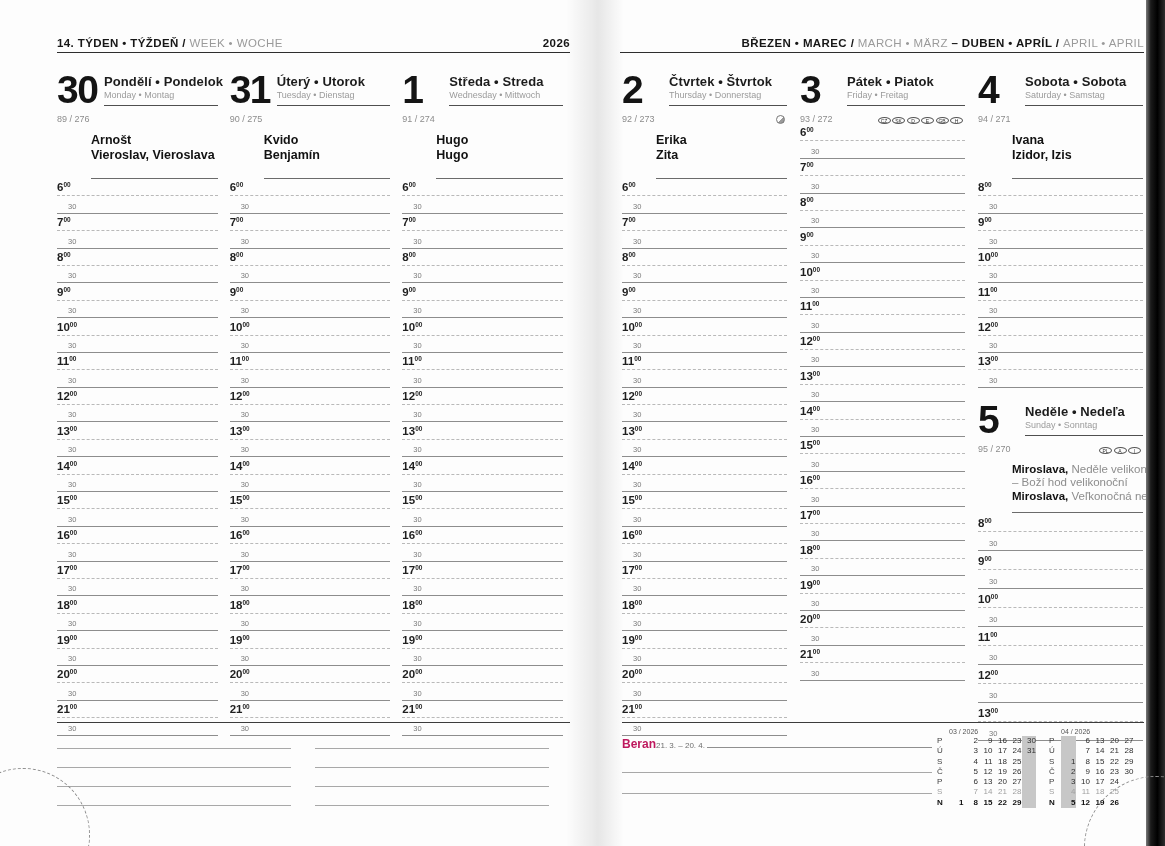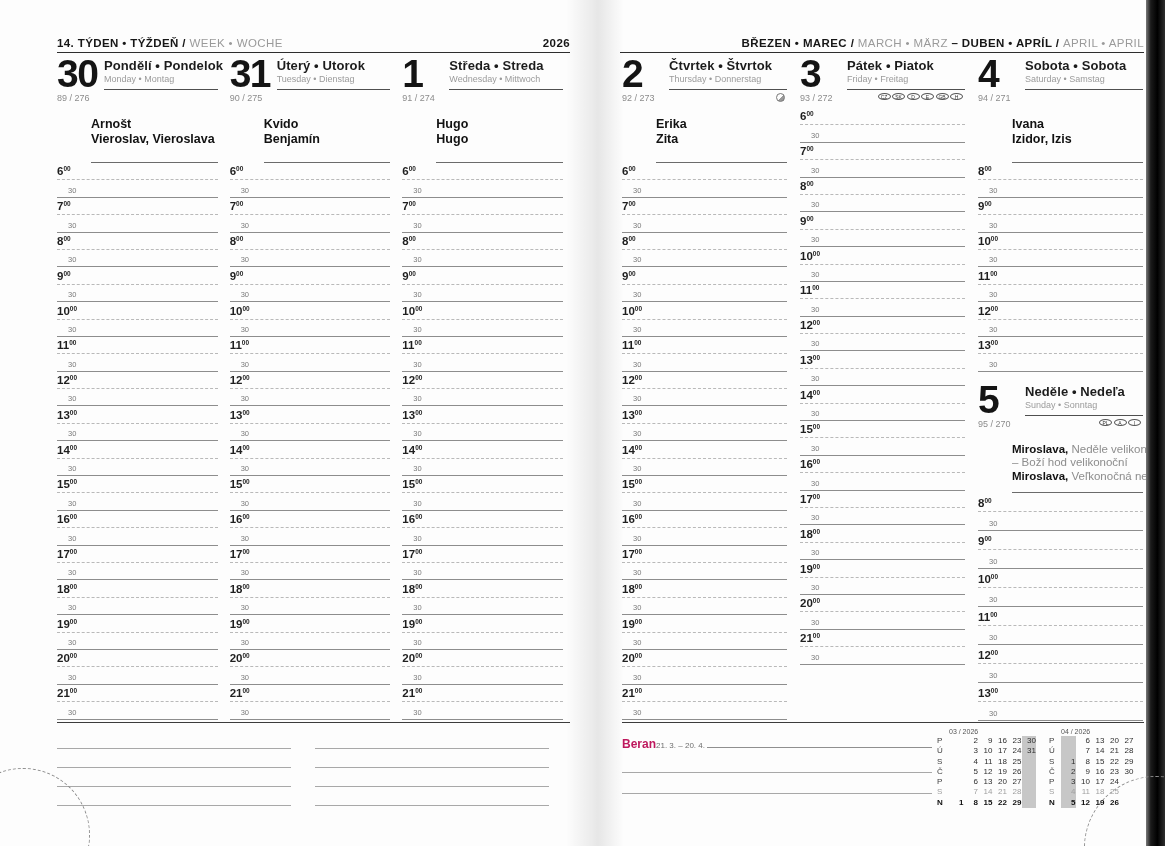--- a/index.html
+++ b/index.html
@@ -22,24 +22,24 @@
 
   
   .cols{position:absolute;top:58px;display:flex;}
   .page-left  .cols{left:27px;width:506px;gap:12px;}
   .page-right .cols{left:7px;width:521px;gap:13px;}
   .day-col{flex:1 1 0;min-width:0;}
 
   .dh-top{position:relative;padding-left:47px;box-sizing:border-box;}
   .dh-num{position:absolute;left:0;top:-3px;font-size:39px;line-height:38px;
           font-weight:600;letter-spacing:-1.5px;color:#141414;}
-  .dh-names{border-bottom:1.2px solid #4f4f4f;padding-bottom:2px;min-height:29px;box-sizing:content-box;}
+  .dh-names{border-bottom:1.2px solid #4f4f4f;padding-bottom:2px;min-height:29px;box-sizing:content-box;margin-top:16px;}
   .dh-bi{font-size:13px;font-weight:700;letter-spacing:.1px;white-space:nowrap;}
   .dh-ende{font-size:9px;color:#9b9b9b;margin-top:1px;white-space:nowrap;}
-  .dh-meta{display:flex;justify-content:space-between;align-items:flex-start;
+  .dh-meta{display:flex;justify-content:space-between;align-items:flex-end;
            margin-left:-47px;padding-top:3px;height:15px;}
   .dh-doy{font-size:9px;color:#8c8c8c;}
   .dh-badges{display:flex;align-items:center;padding-right:2px;}
   .badge{display:inline-block;min-width:13px;padding:0 1px;height:7px;line-height:7px;
          border:1px solid #555;border-radius:50%;font-size:5px;text-align:center;
          color:#333;margin-left:1.5px;box-sizing:border-box;}
   .moon{display:inline-block;width:9px;height:9px;border:1px solid #777;border-radius:50%;
         background:linear-gradient(135deg,rgba(0,0,0,0) 55%,#9a9a9a 55%);box-sizing:border-box;}
   .dh-people{margin-top:9px;height:46px;border-bottom:1.4px solid #6b6b6b;box-sizing:border-box;
              font-size:12.5px;line-height:14.5px;padding-bottom:2px;margin-left:34px;}

